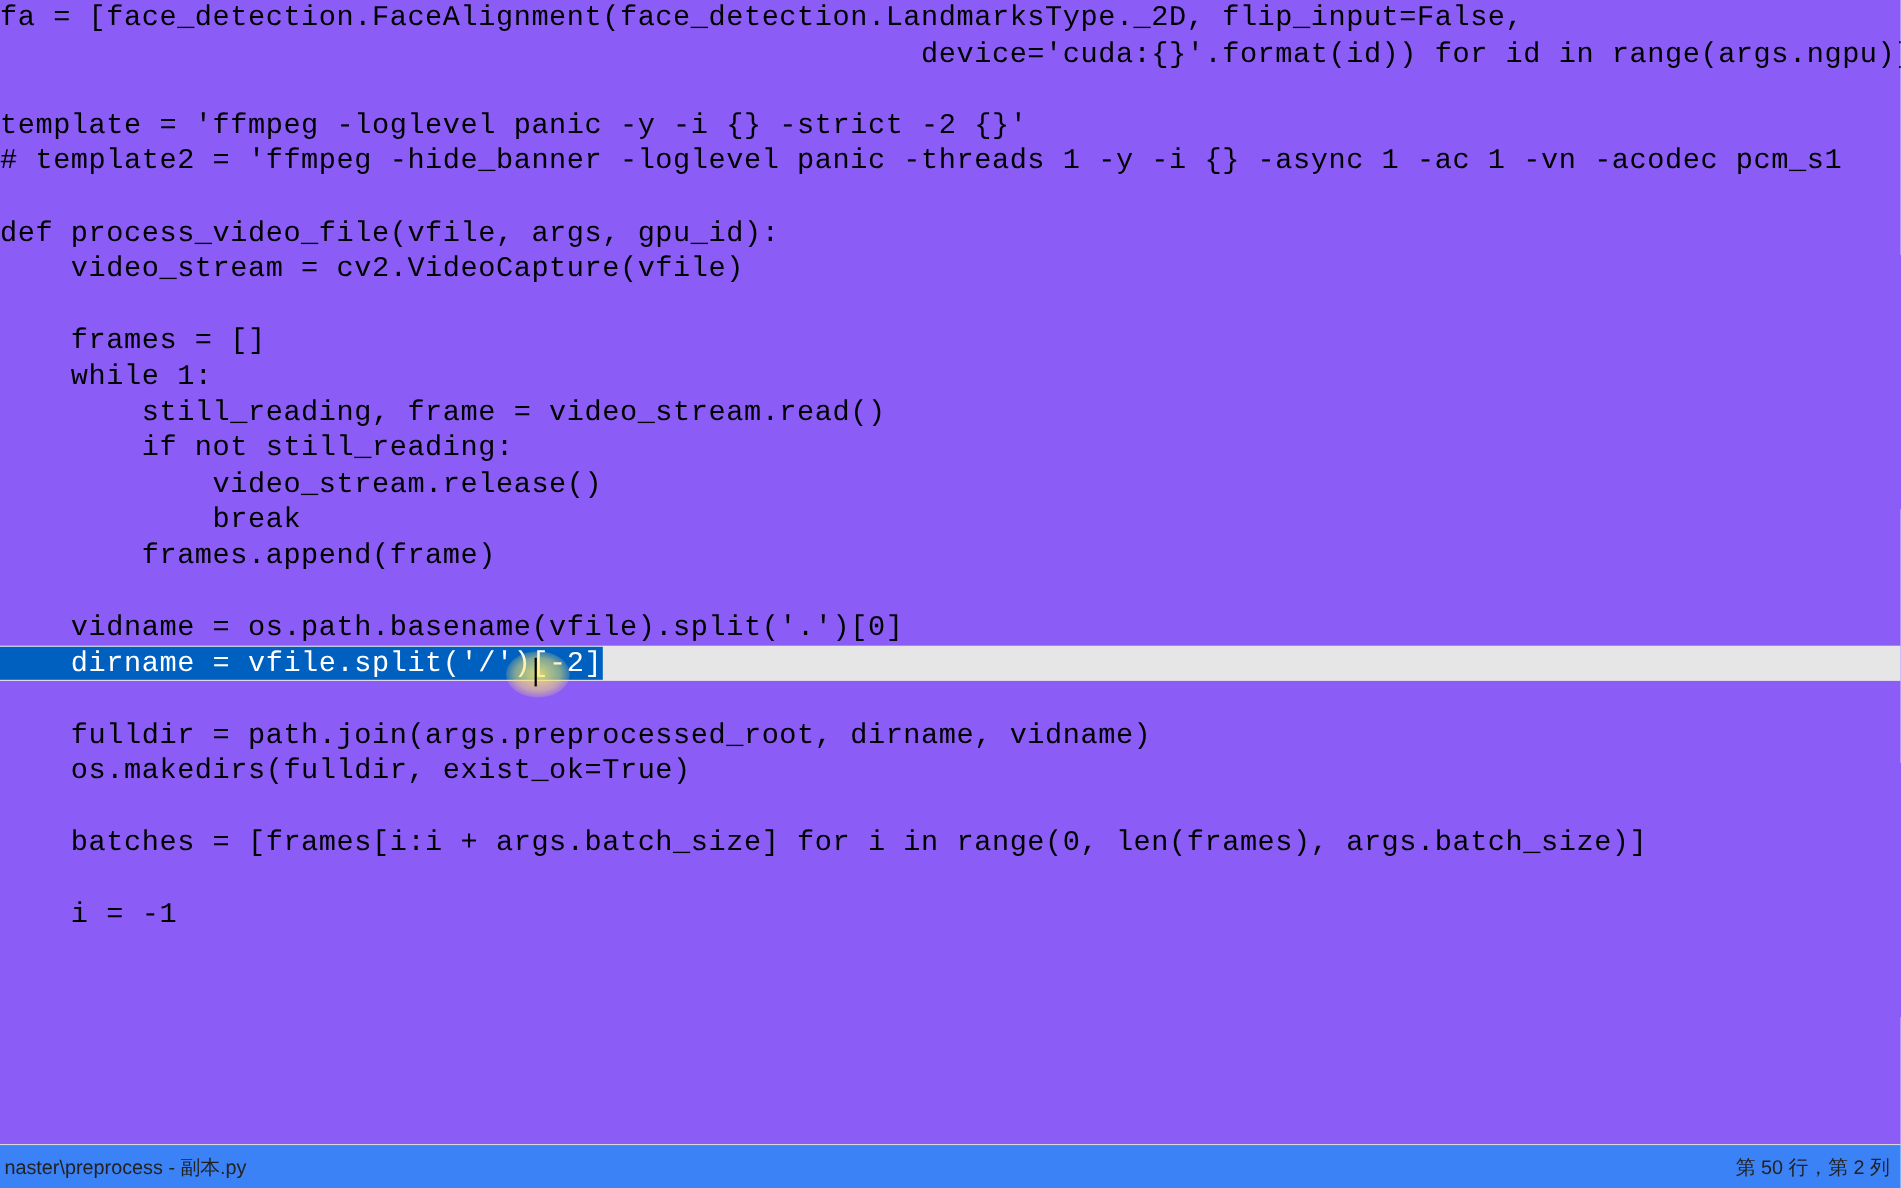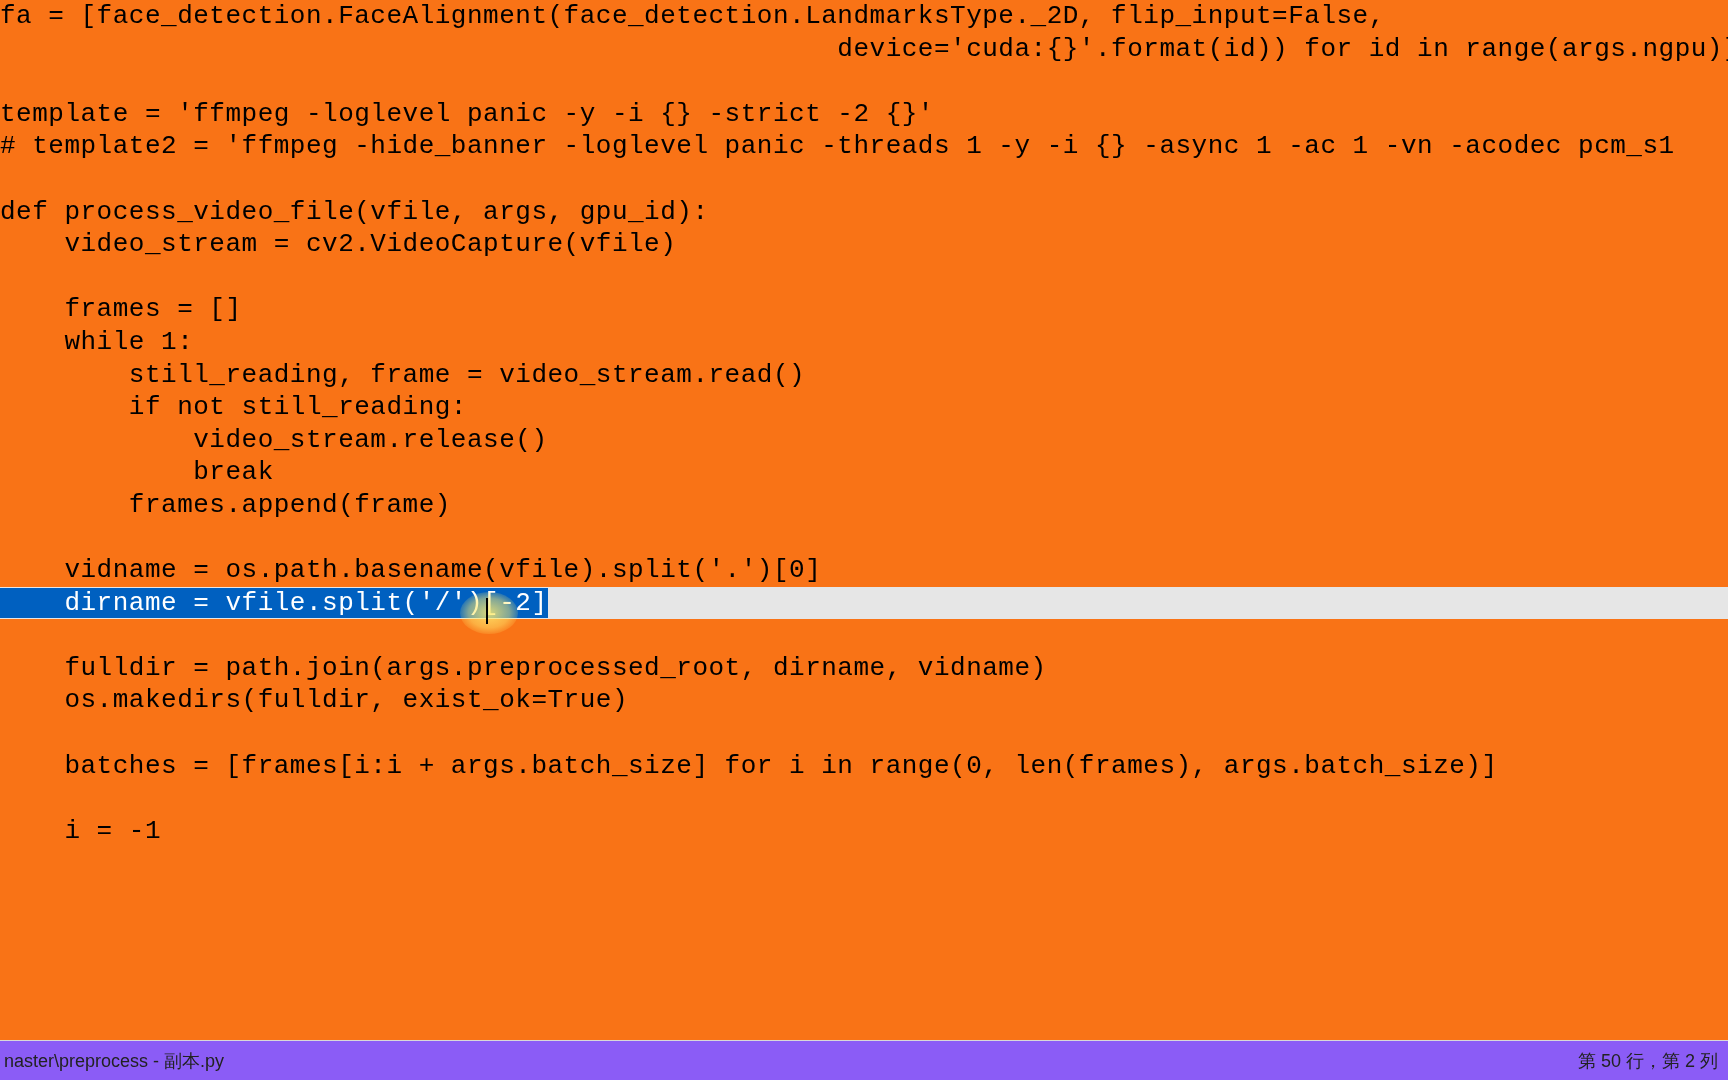--- a/index.html
+++ b/index.html
@@ -2,21 +2,21 @@
 <html><head>
 <meta charset="utf-8">
 <style>
   * { margin: 0; padding: 0; box-sizing: border-box; }
   html, body { width: 1728px; height: 1080px; overflow: hidden; background: #ffffff; }
   body { font-family: "Consolas", "Courier New", monospace; position: relative; }
 
   .editor {
     position: absolute;
     top: 0; left: 0; right: 0; bottom: 40px;
-    background: #f97316;
+    background: #8b5cf6;
     white-space: pre;
     overflow: hidden;
   }
 
   .code-line {
     font-size: 26px;
     line-height: 32.6px;
     color: #000000;
     letter-spacing: 0.5px;
     padding-left: 0;
@@ -48,21 +48,21 @@
     position: absolute;
     width: 2px;
     height: 26px;
     background: #000;
   }
 
   .statusbar {
     position: absolute;
     left: 0; right: 0; bottom: 0;
     height: 40px;
-    background: #8b5cf6;
+    background: #3b82f6;
     border-top: 1px solid #d8d8d8;
     display: flex;
     align-items: center;
     justify-content: space-between;
     font-family: "Microsoft YaHei", "Segoe UI", sans-serif;
     font-size: 18px;
     color: #222;
     padding: 0 10px 0 4px;
   }
 

